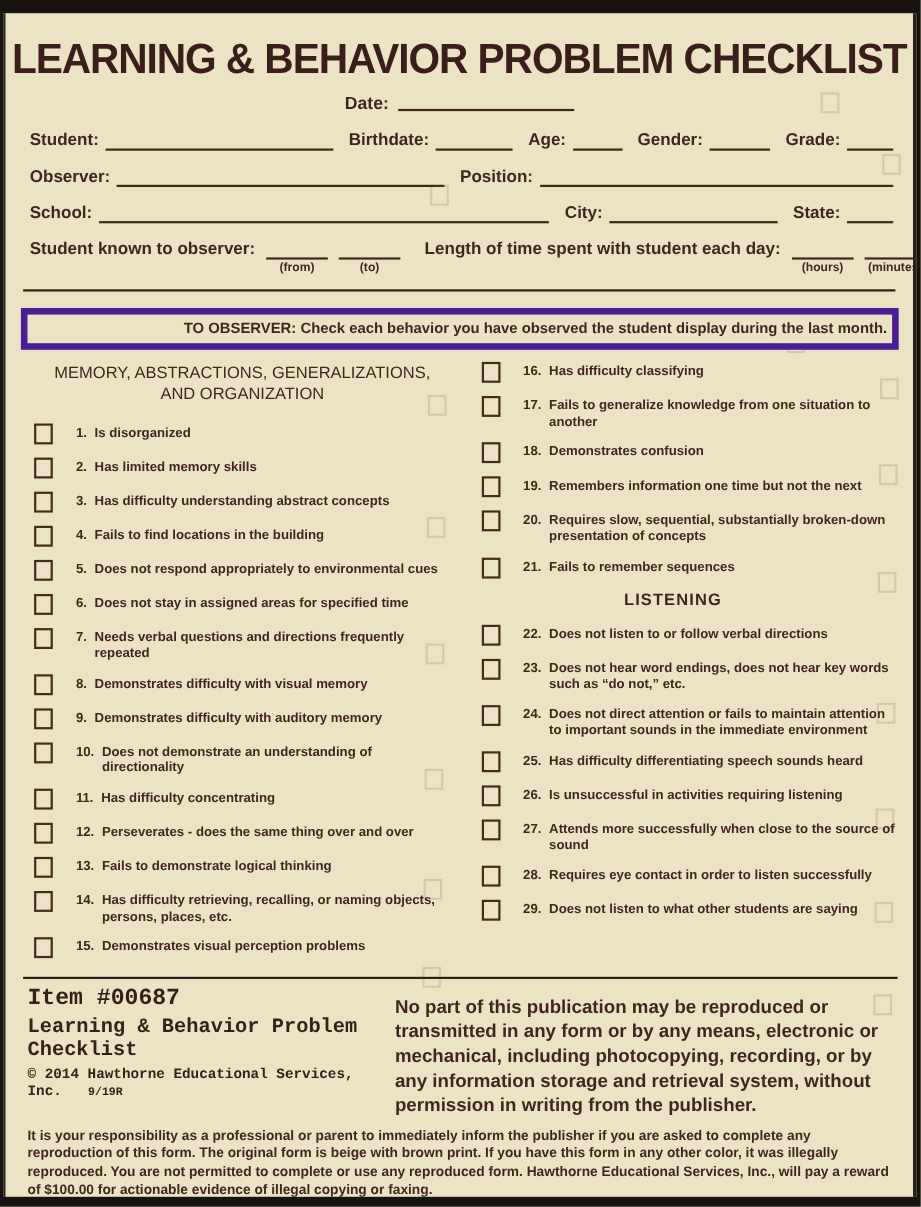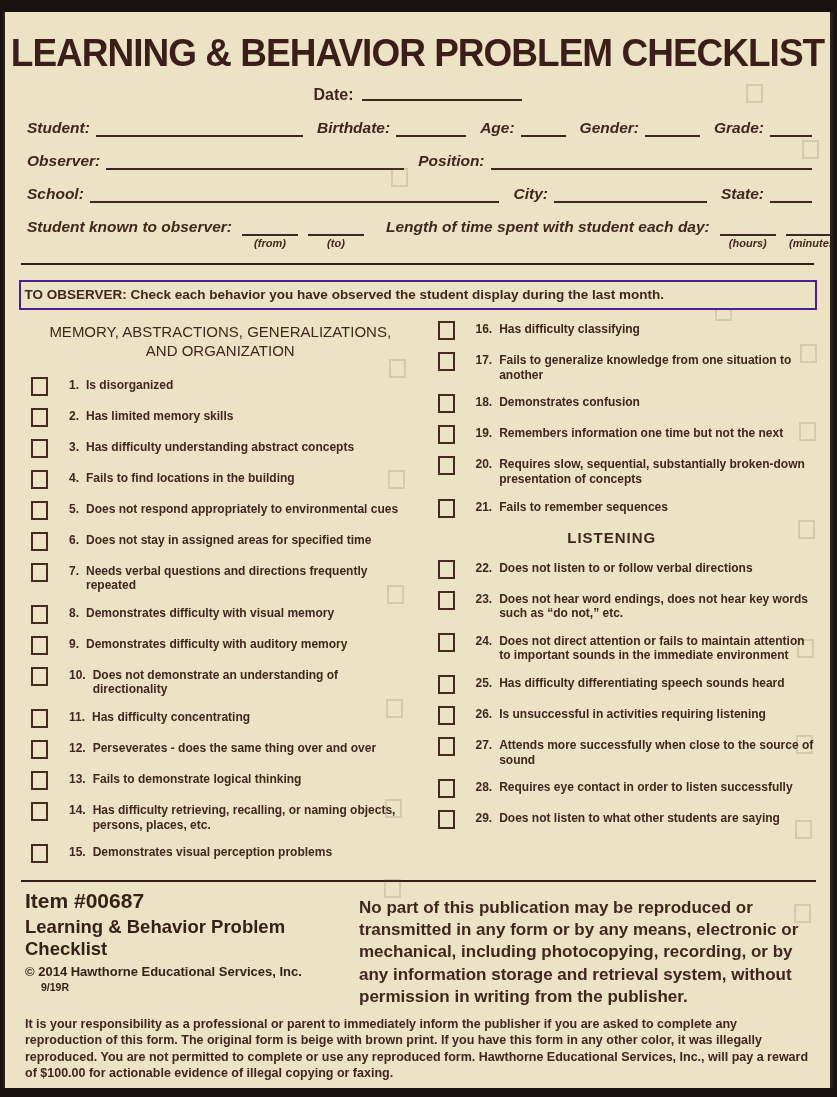--- a/index.html
+++ b/index.html
@@ -44,21 +44,21 @@
     margin-top: 11px;
     font-weight: bold;
     font-size: 16px;
   }
   .line {
     display: inline-block;
     border-bottom: 2px solid #40261f;
     height: 15px;
   }
   .date-line { width: 160px; margin-left: 8px; }
-  .fields { padding: 0 18px 0 22px; font-weight: bold; font-size: 15.5px; font-style: italic; }
+  .fields { padding: 0 18px 0 22px; font-weight: bold; font-size: 15.5px; }
   .frow { display: flex; align-items: flex-end; margin-top: 15px; }
   .frow .lbl { white-space: nowrap; }
   .frow .line { margin-left: 6px; }
   .gap { margin-left: 14px; }
   .flex-line { flex: 1 1 auto; }
   .w70 { width: 70px; } .w45 { width: 45px; } .w55 { width: 55px; }
   .w42 { width: 42px; } .w150 { width: 153px; } .w300 { width: 298px; }
   .stack { position: relative; margin-left: 10px; }
   .stack .line { display: block; width: 56px; margin-left: 0; }
   .sub {
@@ -68,22 +68,22 @@
     padding-top: 1px;
   }
   .rule {
     border: none;
     border-top: 2px solid #33201a;
     margin: 27px 16px 0 16px;
   }
   .observer-box {
     margin: 15px auto 0 auto;
     width: 798px;
-    border: 2px solid #4c1d95;
-    text-align: left;
+    border: 6px solid #4c1d95;
+    text-align: right;
     font-size: 13.5px;
     font-weight: bold;
     padding: 5px 4px 6px 4px;
     background: #ece3c4;
     position: relative;
   }
   .checklist {
     display: grid;
     grid-template-columns: 1fr 1fr;
     column-gap: 28px;
@@ -118,21 +118,21 @@
   .item-body {
     display: flex;
     font-size: 12px;
     font-weight: bold;
     line-height: 1.22;
     padding-top: 2px;
   }
   .num { white-space: nowrap; margin-right: 7px; }
   .footer-rule { border: none; border-top: 2px solid #33201a; margin: 6px 14px 0 16px; }
   .footer { display: flex; padding: 7px 14px 0 20px; }
-  .f-left { width: 322px; flex: 0 0 auto; font-family: Liberation Sans, sans-serif; color: #362119; }
+  .f-left { width: 322px; flex: 0 0 auto; font-family: Liberation Mono, monospace; color: #362119; }
   .f-item-no { font-size: 21px; font-weight: bold; }
   .f-title { font-size: 18.5px; font-weight: bold; margin-top: 3px; }
   .f-copy { font-size: 13px; font-weight: bold; margin-top: 4px; }
   .f-rev { font-size: 10.5px; margin-left: 16px; }
   .f-right {
     flex: 1 1 auto;
     font-size: 17px;
     font-weight: bold;
     line-height: 1.3;
     padding: 8px 2px 0 12px;

